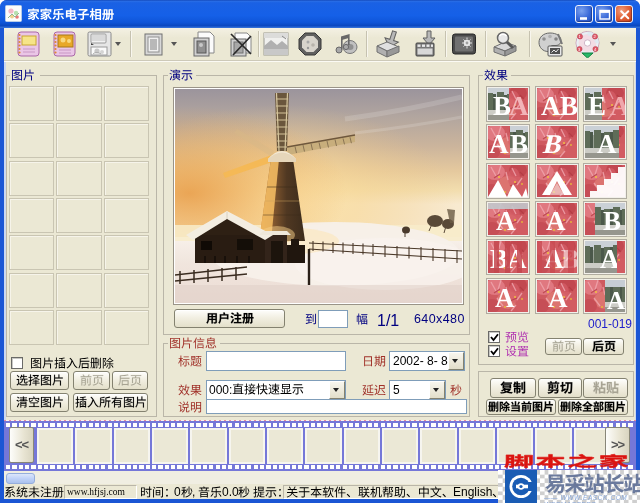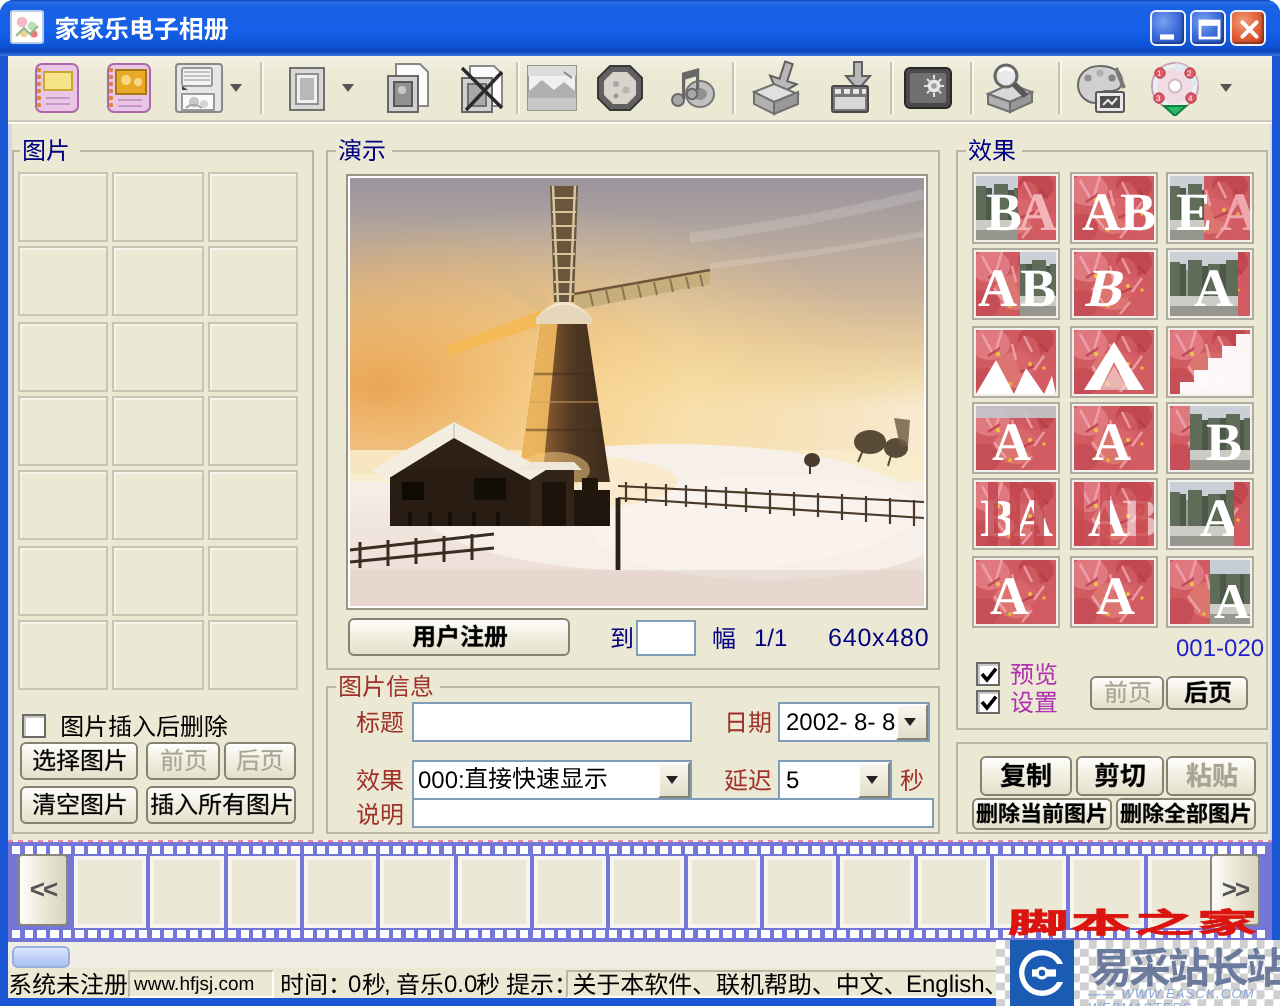--- a/index.html
+++ b/index.html
@@ -489,21 +489,21 @@
     <use href="#gb6ce8" x="2000"></use>
     <use href="#gb518c" x="3000"></use>
   </svg>
 <svg style="position:absolute;overflow:visible;left:305px;top:313px" width="12.0" height="12.7" viewBox="0 0 1000 1060" fill="#000080">
     <use href="#gr5230" x="0"></use>
   </svg>
 <div class="inp" style="left:318px;top:310px;width:30px;height:18px"></div>
 <svg style="position:absolute;overflow:visible;left:356px;top:313px" width="12.0" height="12.7" viewBox="0 0 1000 1060" fill="#000080">
     <use href="#gr5e45" x="0"></use>
   </svg>
-<div class="a nav" style="left:377px;top:312px;font-size:12px">1/1</div>
+<div class="a nav" style="left:377px;top:312px;font-size:16px">1/1</div>
 <div class="a nav" style="left:414px;top:312px;font-size:12.5px;letter-spacing:.4px">640x480</div>
 <div class="gb" style="left:163px;top:343px;width:307px;height:74px"></div>
 <div class="a" style="left:168px;top:337px;width:52px;height:13px;background:#ebe8d4"></div>
 <svg style="position:absolute;overflow:visible;left:169px;top:337px" width="48.0" height="12.7" viewBox="0 0 4000 1060" fill="#a03028">
     <use href="#gr56fe" x="0"></use>
     <use href="#gr7247" x="1000"></use>
     <use href="#gr4fe1" x="2000"></use>
     <use href="#gr606f" x="3000"></use>
   </svg>
 <svg style="position:absolute;overflow:visible;left:178px;top:355px" width="24.0" height="12.7" viewBox="0 0 2000 1060" fill="#a03028">
@@ -726,21 +726,21 @@
       </g>
       <clipPath id="cf1">
         <rect x="0" y="0" width="22" height="34"></rect>
       </clipPath>
       <g clip-path="url(#cf1)">
         <use href="#texR"></use>
       </g>
       <rect x="22" width="22" height="8" fill="#c6cdd4"></rect>
       <text x="24" y="30" font-family="Liberation Serif" font-size="25" font-weight="bold" fill="#fff">A</text>
     </svg></div>
-<div class="a" style="left:588px;top:317px;font-size:12px;color:#2020cc">001-020</div>
+<div class="a" style="left:588px;top:317px;font-size:12px;color:#2020cc">001-019</div>
 <div class="cb" style="left:488px;top:331px"></div>
 <svg class="a" style="left:489px;top:332px" width="11" height="11" viewBox="0 0 11 11">
     <path d="M2 5 l2.5 3 L9 2.3" stroke="#000" stroke-width="1.8" fill="none"></path>
   </svg>
 <svg style="position:absolute;overflow:visible;left:505px;top:331px" width="24.0" height="12.7" viewBox="0 0 2000 1060" fill="#b030b0">
     <use href="#gr9884" x="0"></use>
     <use href="#gr89c8" x="1000"></use>
   </svg>
 <div class="cb" style="left:488px;top:345px"></div>
 <svg class="a" style="left:489px;top:346px" width="11" height="11" viewBox="0 0 11 11">
@@ -820,21 +820,21 @@
 background:linear-gradient(#dce6fb,#c0d2f8 50%,#aac2ee)"></div>
 <div class="a" style="left:4px;top:484px;width:632px;height:15px;background:#ebe8d4"></div>
 <svg style="position:absolute;overflow:visible;left:4px;top:485.5px" width="60.0" height="12.7" viewBox="0 0 5000 1060" fill="#000">
     <use href="#gr7cfb" x="0"></use>
     <use href="#gr7edf" x="1000"></use>
     <use href="#gr672a" x="2000"></use>
     <use href="#gr6ce8" x="3000"></use>
     <use href="#gr518c" x="4000"></use>
   </svg>
 <div class="a" style="left:64px;top:484.5px;width:73px;height:14px;border:1px solid #bab6a8;border-right-color:#fff;border-bottom-color:#fff;background:#ebe8d4"></div>
-<div class="a" style="left:67px;top:486.5px;font-family:Liberation Sans, sans-serif;font-size:9.5px;color:#000">www.hfjsj.com</div>
+<div class="a" style="left:67px;top:486.5px;font-family:Liberation Serif, serif;font-size:9.5px;color:#000">www.hfjsj.com</div>
 <svg style="position:absolute;overflow:visible;left:140px;top:485.5px" width="36.0" height="12.7" viewBox="0 0 3000 1060" fill="#000">
     <use href="#gr65f6" x="0"></use>
     <use href="#gr95f4" x="1000"></use>
     <use href="#grff1a" x="2000"></use>
   </svg>
 <div class="a" style="left:174px;top:485px;font-size:12px">0</div>
 <svg style="position:absolute;overflow:visible;left:181px;top:485.5px" width="12.0" height="12.7" viewBox="0 0 1000 1060" fill="#000">
     <use href="#gr79d2" x="0"></use>
   </svg>
 <div class="a" style="left:192px;top:485px;font-size:12px">, </div>

